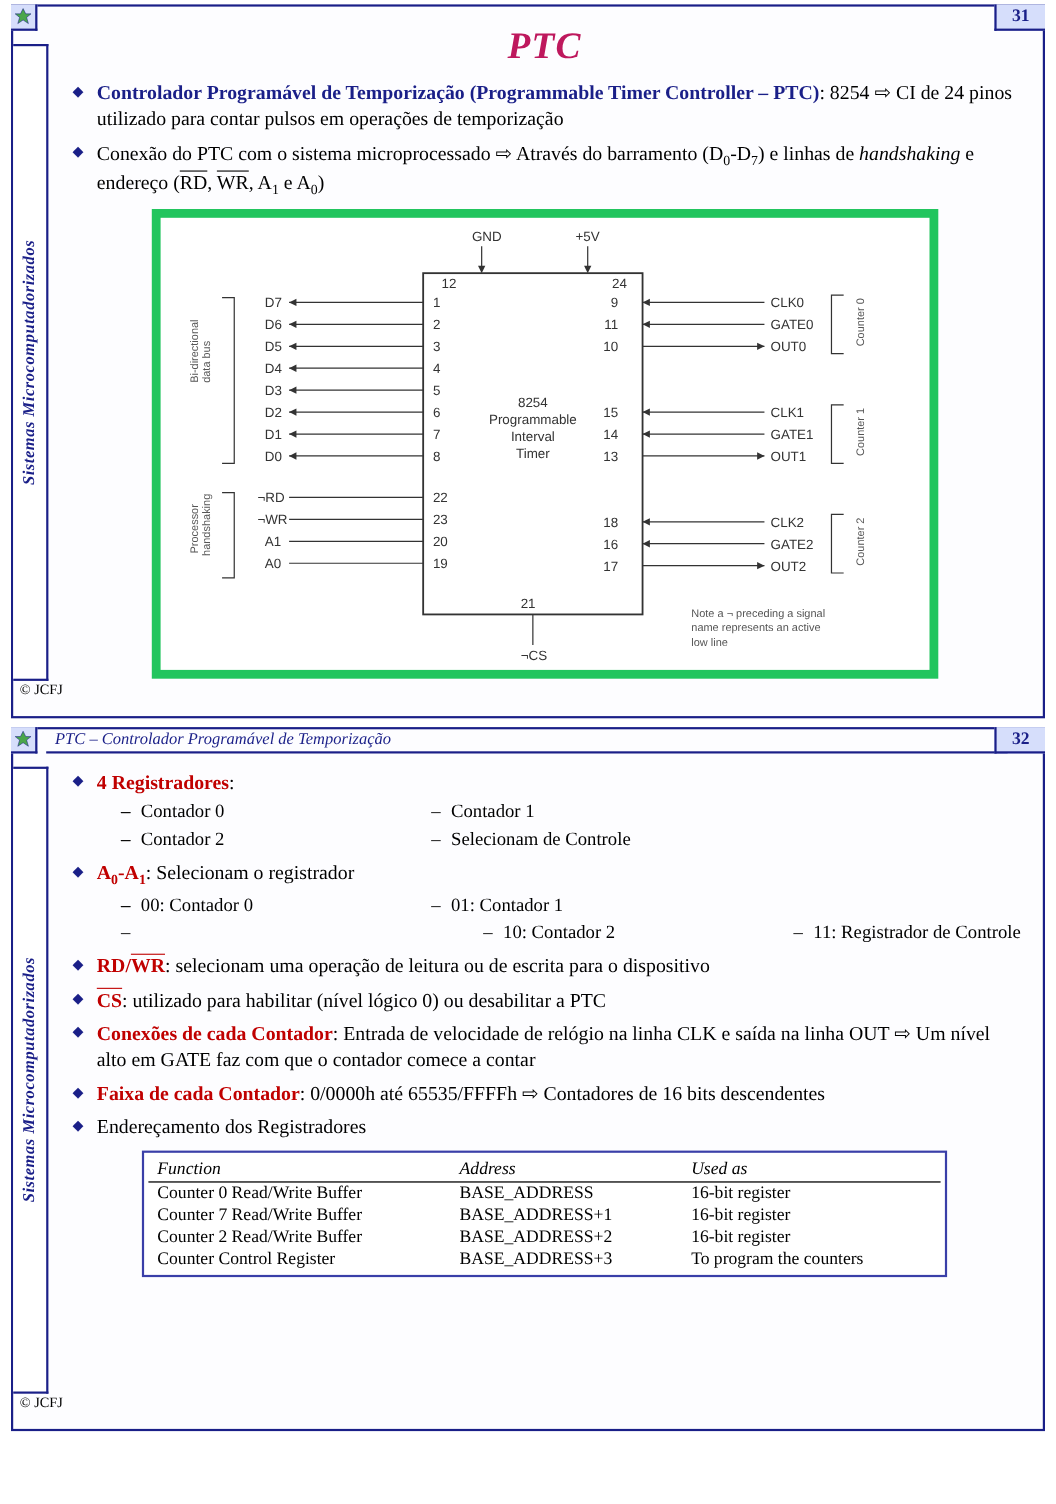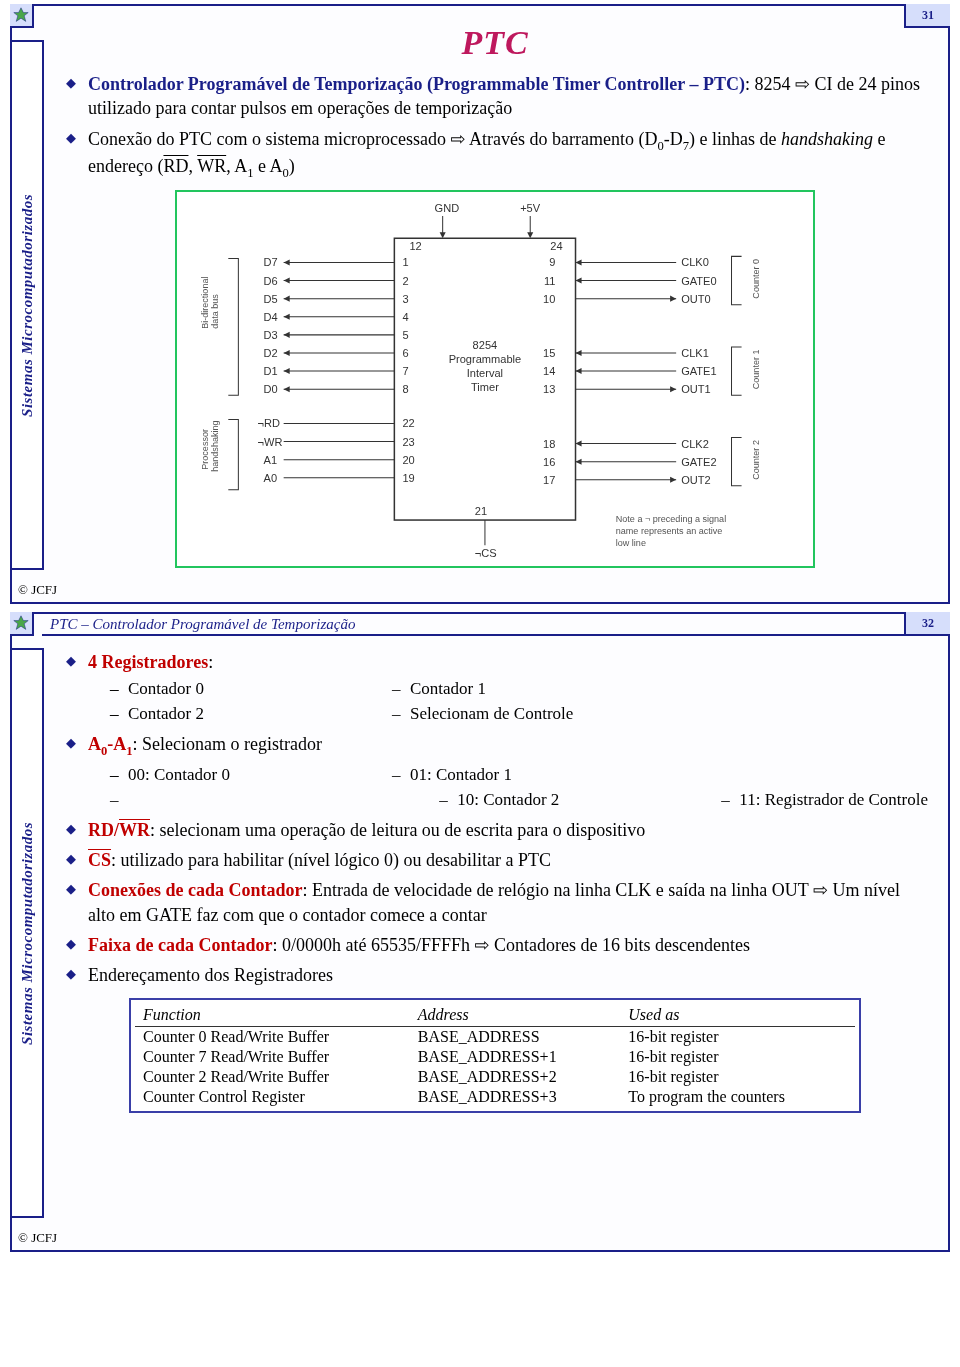--- a/index.html
+++ b/index.html
@@ -22,21 +22,21 @@
     position: absolute;
     top: -2px;
     right: -2px;
     width: 44px;
     height: 22px;
     background: #d6defb;
     border-left: 2px solid #1a1f88;
     border-bottom: 2px solid #1a1f88;
     color: #1a1f88;
     font-weight: bold;
-    font-size: 12px;
+    font-size: 16px;
     display: flex;
     align-items: center;
     justify-content: center;
   }
   .corner-icon {
     position: absolute;
     top: -2px;
     left: -2px;
     width: 22px;
     height: 22px;
@@ -66,21 +66,21 @@
     font-style: italic;
     font-weight: bold;
     color: #1a1f88;
     font-size: 15px;
     letter-spacing: 0.5px;
     white-space: nowrap;
   }
   .footer-left {
     position: absolute;
     left: 6px;
-    bottom: 4px;
+    bottom: 16px;
     font-size: 13px;
     color: #000;
     font-style: italic;
   }
   .footer-left .c { font-style: normal; }
   .content {
     margin-left: 42px;
     margin-right: 12px;
     margin-top: 10px;
     padding-bottom: 22px;
@@ -150,23 +150,23 @@
   .sub-row > div::before {
     content: "–";
     position: absolute;
     left: 0;
   }
   .redbold { color: #c00000; font-weight: bold; }
   .bluebold { color: #1a1f88; font-weight: bold; margin-top: 18px; }
   .overline { text-decoration: overline; }
   em.i { font-style: italic; }
   .diagram-box {
-    width: 640px;
+    width: 715px;
     margin: 8px auto 4px auto;
-    border: 2px solid #22c55e;
+    border: 8px solid #22c55e;
     padding: 6px;
     background: #fff;
     box-sizing: border-box;
   }
   .diagram-box svg { width: 100%; height: auto; display:block; }
   .diag-text { font: 11px Arial, sans-serif; fill: #333; }
   .diag-text-sm { font: 9px Arial, sans-serif; fill: #555; }
   .pin { stroke:#333; stroke-width:1; }
   .chip { fill:white; stroke:#333; stroke-width:1.5; }
 

